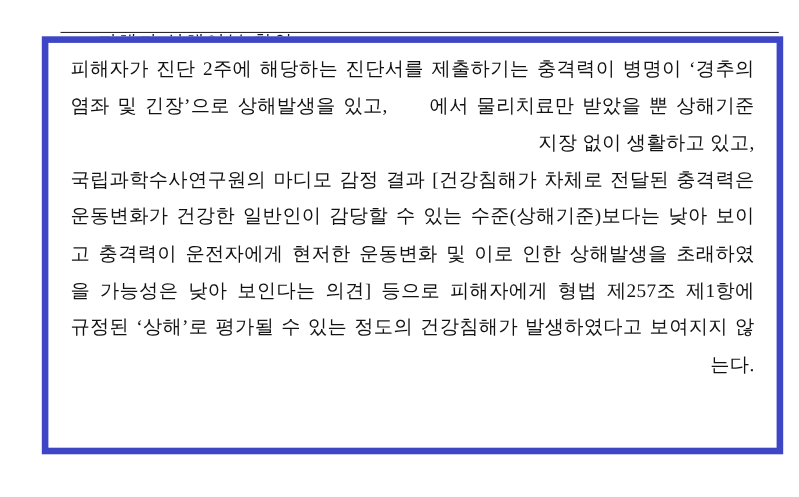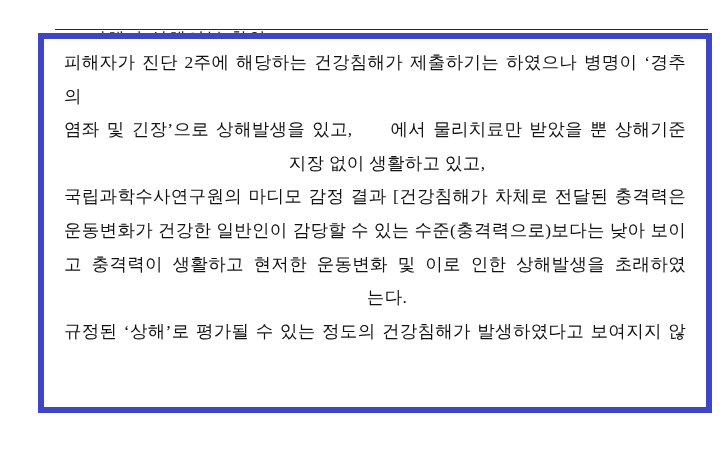--- a/index.html
+++ b/index.html
@@ -55,40 +55,41 @@
     font-size: 17.5px;
     line-height: 33.6px;
     letter-spacing: 0.3px;
     white-space: pre-wrap;
   }
   .just {
     text-align: justify;
     text-align-last: justify;
   }
   .plain {
-    text-align: center;
+    text-align: right;
     margin-left: 24px;
   }
   .redact-gap {
     display: inline-block;
     width: 38px;
   }
 </style>
 </head>
 <body>
 
 <div class="header">
   <span class="bullet">○</span><span>피해자 상해여부 확인</span>
 </div>
 <div class="header-underline"></div>
 
 <div class="text-box">
   <div class="text-area">
-    <div class="line just">피해자가 진단 2주에 해당하는 건강침해가 제출하기는 하였으나 병명이 ‘경추의</div>
+    <div class="line just">피해자가 진단 2주에 해당하는 진단서를 제출하기는 충격력이 병명이 ‘경추의</div>
     <div class="line just"><span>염좌 및 긴장’으로 상해발생을 있고,</span><span class="redact-gap"></span><span>에서 물리치료만 받았을 뿐 상해기준</span></div>
     <div class="line plain">지장 없이 생활하고 있고,</div>
     <div class="line just">국립과학수사연구원의 마디모 감정 결과 [건강침해가 차체로 전달된 충격력은</div>
-    <div class="line just">운동변화가 건강한 일반인이 감당할 수 있는 수준(충격력으로)보다는 낮아 보이</div>
-    <div class="line just">고 충격력이 생활하고 현저한 운동변화 및 이로 인한 상해발생을 초래하였</div>
+    <div class="line just">운동변화가 건강한 일반인이 감당할 수 있는 수준(상해기준)보다는 낮아 보이</div>
+    <div class="line just">고 충격력이 운전자에게 현저한 운동변화 및 이로 인한 상해발생을 초래하였</div>
+    <div class="line just">을 가능성은 낮아 보인다는 의견] 등으로 피해자에게 형법 제257조 제1항에</div>
+    <div class="line just">규정된 ‘상해’로 평가될 수 있는 정도의 건강침해가 발생하였다고 보여지지 않</div>
     <div class="line plain">는다.</div>
-    <div class="line just">규정된 ‘상해’로 평가될 수 있는 정도의 건강침해가 발생하였다고 보여지지 않</div>
   </div>
 </div>
 
 </body></html>

